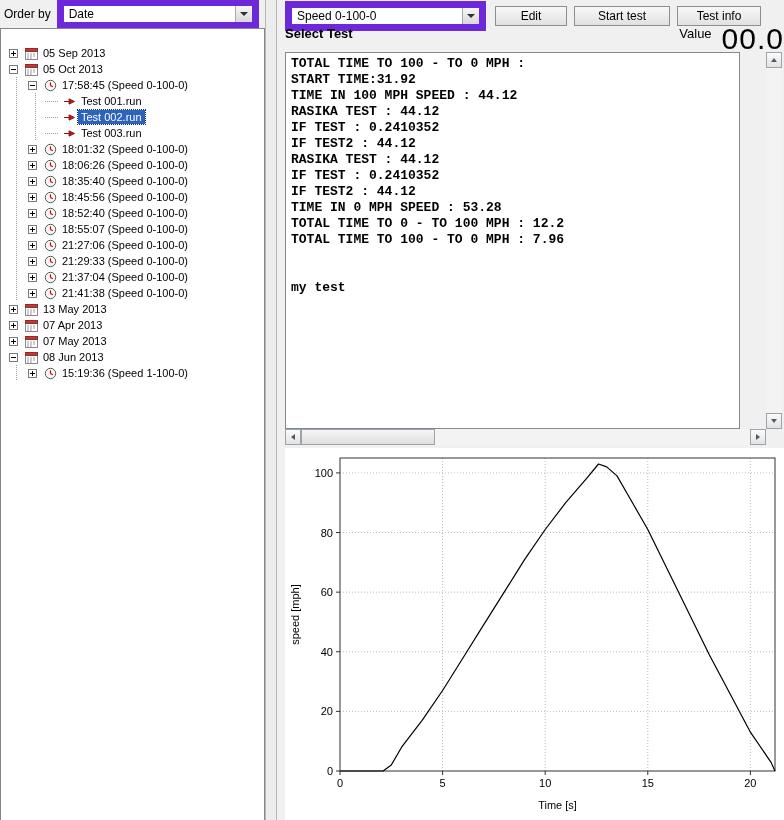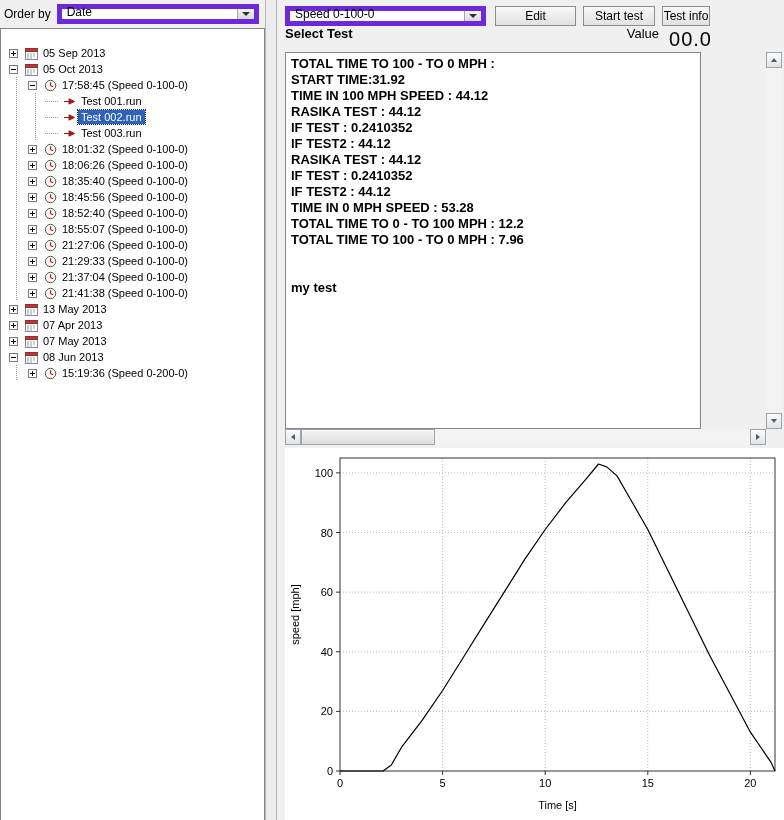--- a/index.html
+++ b/index.html
@@ -4,21 +4,21 @@
 <style>
   *{box-sizing:border-box;margin:0;padding:0}
   html,body{width:784px;height:820px;overflow:hidden}
   body{position:relative;background:#f0f0f0;color:#000;
        font-family:"Liberation Sans","DejaVu Sans",sans-serif;font-size:12px}
 
   
   .left-panel{position:absolute;left:0;top:0;width:265px;height:820px;background:#f0f0f0;display:flex;flex-direction:column}
   .order-row{height:28px;display:flex;align-items:center;padding:0 4px;gap:6px;flex:none}
   .order-label{white-space:nowrap}
-  .combo{height:20px;background:#fff;border:5px solid #6d28d9;display:flex;align-items:flex-end}
+  .combo{height:30px;background:#fff;border:7px solid #6d28d9;display:flex;align-items:center}
   .combo-text{flex:1;padding:0 5px;white-space:nowrap;overflow:hidden}
   .combo-btn{width:17px;height:100%;border-left:1px solid #a8a8a8;background:linear-gradient(#f6f6f6,#d9d9d9);
              display:flex;align-items:center;justify-content:center;flex:none}
   .tri-down{width:0;height:0;border-left:4px solid transparent;border-right:4px solid transparent;border-top:4px solid #303030}
   .order-combo{flex:1;margin-right:2px}
 
   .tree{flex:1;background:#fff;border:1px solid #828790;border-bottom:none;overflow:hidden;padding-top:16px}
   .tree-row{display:flex;align-items:center;height:16px;font-size:11px;white-space:nowrap;padding-left:3px}
   .guides{flex:none;align-self:stretch;background-repeat:no-repeat}
   .g1{width:19px;background-image:repeating-linear-gradient(to bottom,#9a9a9a 0 1px,transparent 1px 2px);
@@ -40,30 +40,30 @@
   
   .splitter{position:absolute;left:265px;top:0;width:12px;height:820px;background:#ececec;
             border-left:1px solid #b6b6b6;border-right:1px solid #b6b6b6}
 
   
   .right-panel{position:absolute;left:277px;top:4px;width:507px;height:820px;background:#f0f0f0}
   .rtoolbar{position:absolute;left:8px;top:2px;height:20px;display:flex;align-items:center}
   .test-combo{width:201px;margin-right:9px}
   .btn{height:20px;border:1px solid #8e8e8e;background:linear-gradient(#f8f8f8,#e1e1e1);
        font-family:"Liberation Sans",sans-serif;font-size:12px;color:#000;margin-right:7px}
-  .btn-edit{width:81px}.btn-start{width:72px}.btn-info{width:48px}
+  .btn-edit{width:72px}.btn-start{width:96px}.btn-info{width:84px}
 
   .select-row{position:absolute;left:8px;top:22px;width:499px;height:26px;display:flex;align-items:flex-start}
   .select-test-label{font-weight:700;font-size:13px}
   .value-label{font-weight:400;font-size:13px;margin-left:auto}
-  .value-display{font-size:20px;line-height:26px;margin-left:10px;margin-right:72px;letter-spacing:1px}
+  .value-display{font-size:30px;line-height:26px;margin-left:10px;letter-spacing:1px}
 
   .results{position:absolute;left:8px;top:48px;width:497px;height:393px}
-  .results-text{position:absolute;left:0;top:0;width:416px;height:377px;background:#fff;border:1px solid #828790;
-                font-family:Liberation Sans, sans-serif;font-weight:700;font-size:13px;
+  .results-text{position:absolute;left:0;top:0;width:455px;height:377px;background:#fff;border:1px solid #828790;
+                font-family:Liberation Mono, monospace;font-weight:700;font-size:13px;
                 line-height:16px;white-space:pre;overflow:hidden;padding:3px 5px}
   .vscroll{position:absolute;right:0;top:0;width:16px;height:377px;background:#f3f3f3}
   .hscroll{position:absolute;left:0;top:377px;width:481px;height:16px;background:#f3f3f3}
   .sb-btn{position:absolute;width:16px;height:16px;background:linear-gradient(#fbfbfb,#e3e3e3);
           border:1px solid #9da3ab;display:flex;align-items:center;justify-content:center}
   .sb-thumb{position:absolute;background:linear-gradient(#f6f6f6,#dedede);border:1px solid #9da3ab}
   .tri-up-s{width:0;height:0;border-left:3px solid transparent;border-right:3px solid transparent;border-bottom:4px solid #4d5a68}
   .tri-down-s{width:0;height:0;border-left:3px solid transparent;border-right:3px solid transparent;border-top:4px solid #4d5a68}
   .tri-left-s{width:0;height:0;border-top:3px solid transparent;border-bottom:3px solid transparent;border-right:4px solid #4d5a68}
   .tri-right-s{width:0;height:0;border-top:3px solid transparent;border-bottom:3px solid transparent;border-left:4px solid #4d5a68}
@@ -358,21 +358,21 @@
         <span class="exp-cell">
           <span class="exp-box plus"></span>
         </span>
         <span class="node-icon">
           <svg width="13" height="13" viewBox="0 0 13 13">
             <circle cx="6.5" cy="6.5" r="5.2" fill="#f8f8f8" stroke="#555555"></circle>
             <path d="M6.5 6.5V3.4" stroke="#cc0000" stroke-width="1.2"></path>
             <path d="M6.5 6.5l2.4 1.2" stroke="#cc0000" stroke-width="1.2"></path>
           </svg>
         </span>
-        <span class="label">15:19:36 (Speed 0-200-0)</span>
+        <span class="label">15:19:36 (Speed 1-100-0)</span>
       </div>
     </div>
 </div>
 
 <div class="splitter"></div>
 
 <div class="right-panel">
   <div class="rtoolbar">
     <div class="combo test-combo">
       <span class="combo-text">Speed 0-100-0</span>

